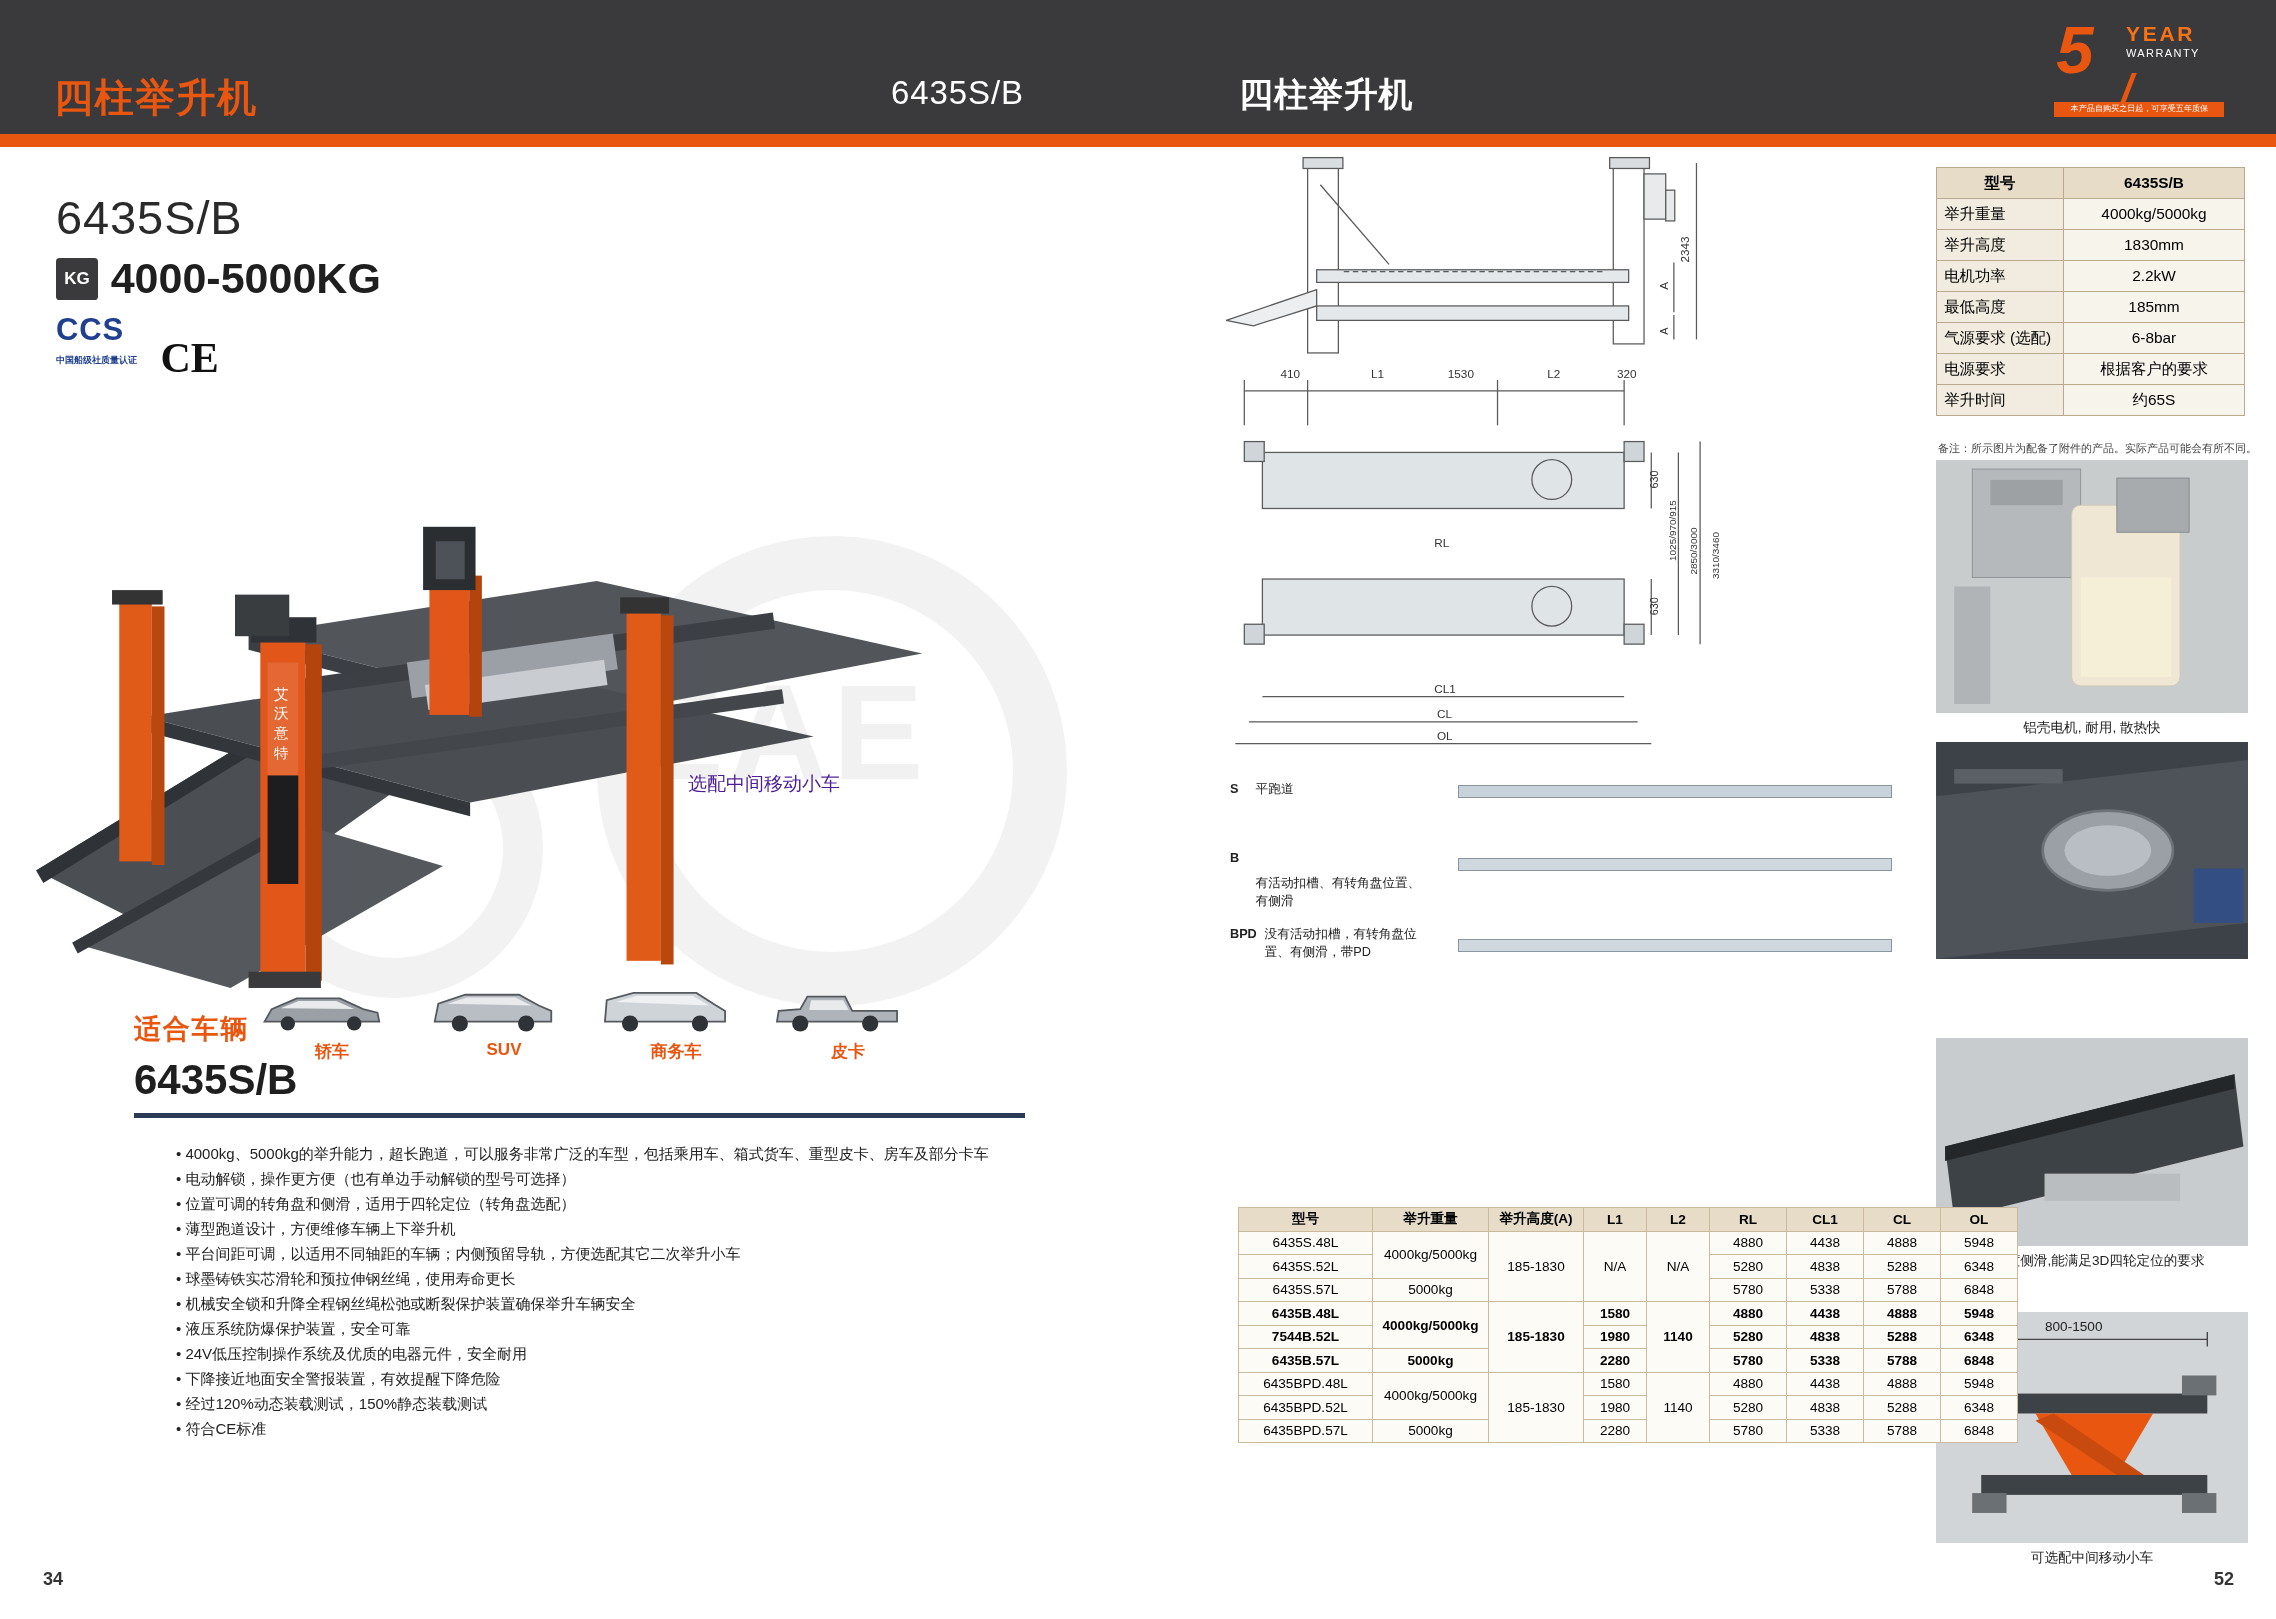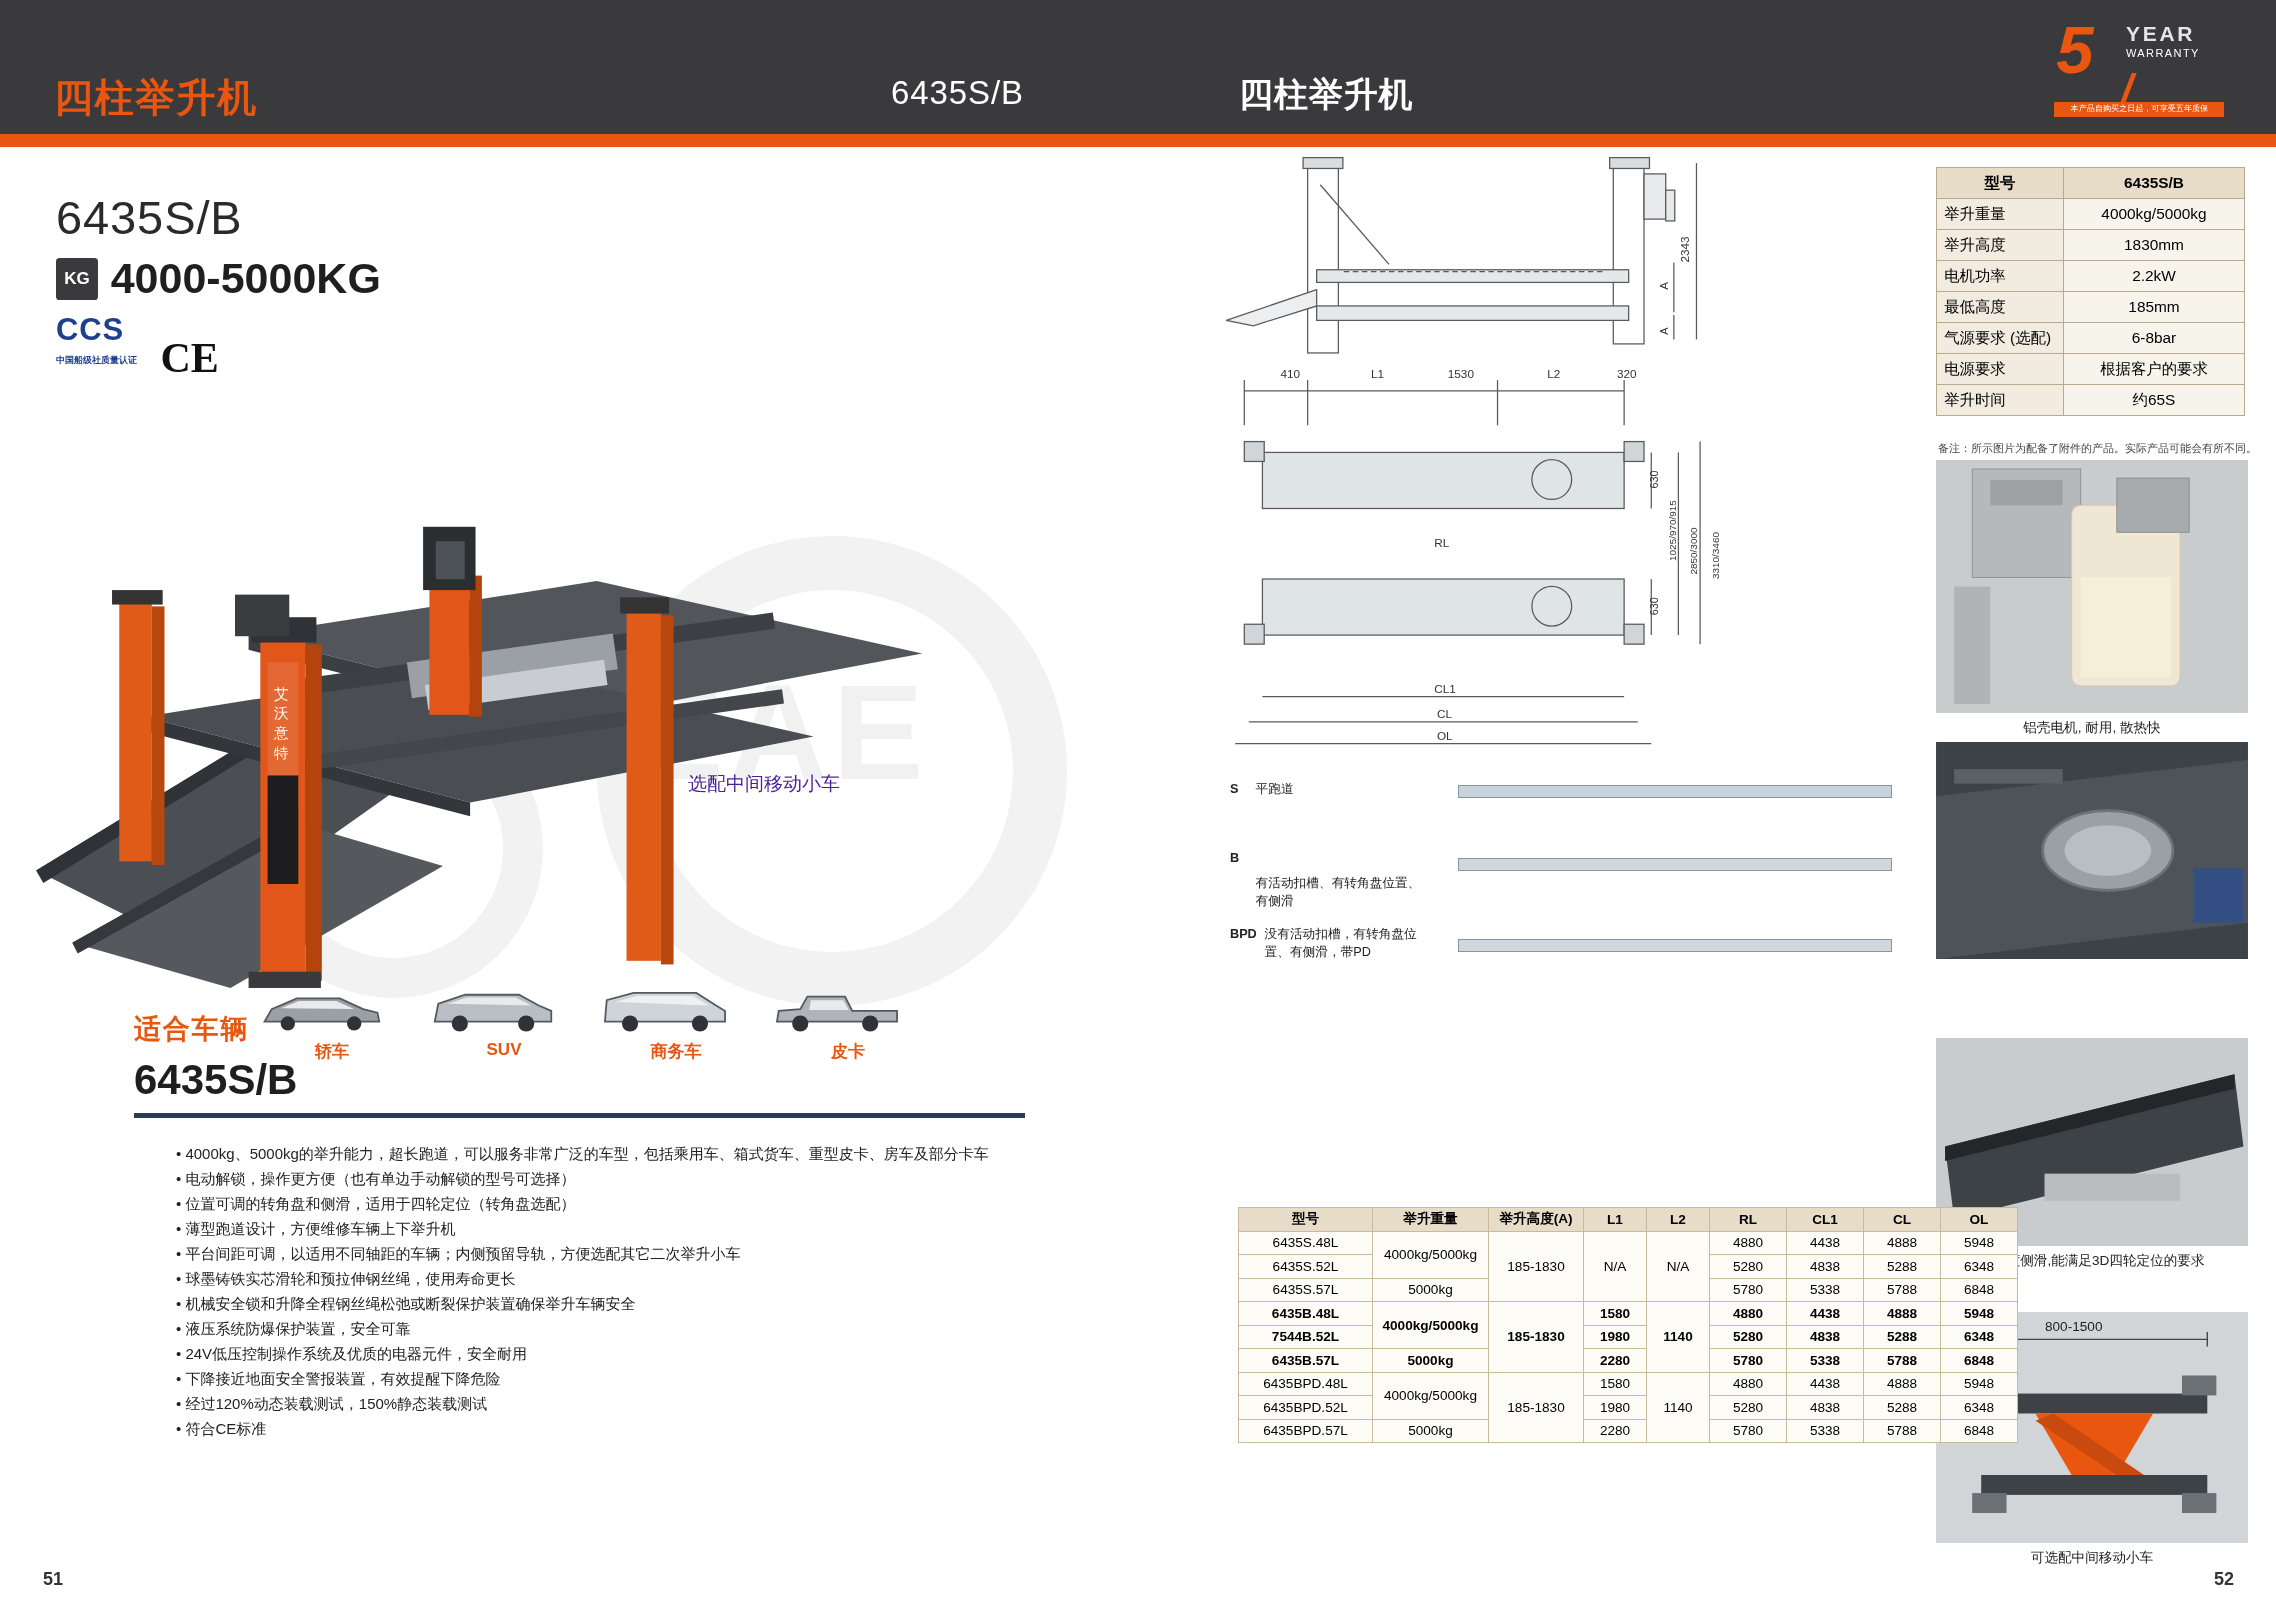--- a/index.html
+++ b/index.html
@@ -33,21 +33,21 @@
   }
   .warranty .w-box {
     position:absolute; left:0; top:0; width:181px; height:113px;
     background:#3a3a3c;
   }
   .warranty .five {
     position:absolute; left:7.2px; top:5.4px; color:#e8560f;
     font-size:67px; font-weight:bold; font-style:italic; line-height:67px;
   }
   .warranty .yr {
-    position:absolute; left:77px; top:11px; color:#e5e5e5; font-size:21px; font-weight:bold;
+    position:absolute; left:77px; top:11px; color:#f97316; font-size:21px; font-weight:bold;
     letter-spacing:2.7px;
   }
   .warranty .wr {
     position:absolute; left:77px; top:36px; color:#ffffff; font-size:11px; letter-spacing:1.4px;
   }
   .warranty .wslash {
     position:absolute; left:72px; top:54px; color:#e8560f; font-size:43px; font-weight:bold;
     font-style:italic; letter-spacing:-1.8px;
   }
   .warranty .wfoot {
@@ -270,21 +270,21 @@
     <li>球墨铸铁实芯滑轮和预拉伸钢丝绳，使用寿命更长</li>
     <li>机械安全锁和升降全程钢丝绳松弛或断裂保护装置确保举升车辆安全</li>
     <li>液压系统防爆保护装置，安全可靠</li>
     <li>24V低压控制操作系统及优质的电器元件，安全耐用</li>
     <li>下降接近地面安全警报装置，有效提醒下降危险</li>
     <li>经过120%动态装载测试，150%静态装载测试</li>
     <li>符合CE标准</li>
   </ul>
 </div>
 
-<div class="page-num-left">51</div>
+<div class="page-num-left">34</div>
 
 <div class="draw-area">
   <svg width="742" height="1049" viewBox="0 0 820 1160">
     <g stroke="#5a5a5a" fill="none" stroke-width="1.4">
 
       <rect x="90" y="10" width="34" height="210"></rect>
       <rect x="85" y="4" width="44" height="12" fill="#d9dde0"></rect>
       <rect x="428" y="10" width="34" height="200"></rect>
       <rect x="424" y="4" width="44" height="12" fill="#d9dde0"></rect>
       <rect x="462" y="22" width="24" height="50" fill="#e8eaec"></rect>

